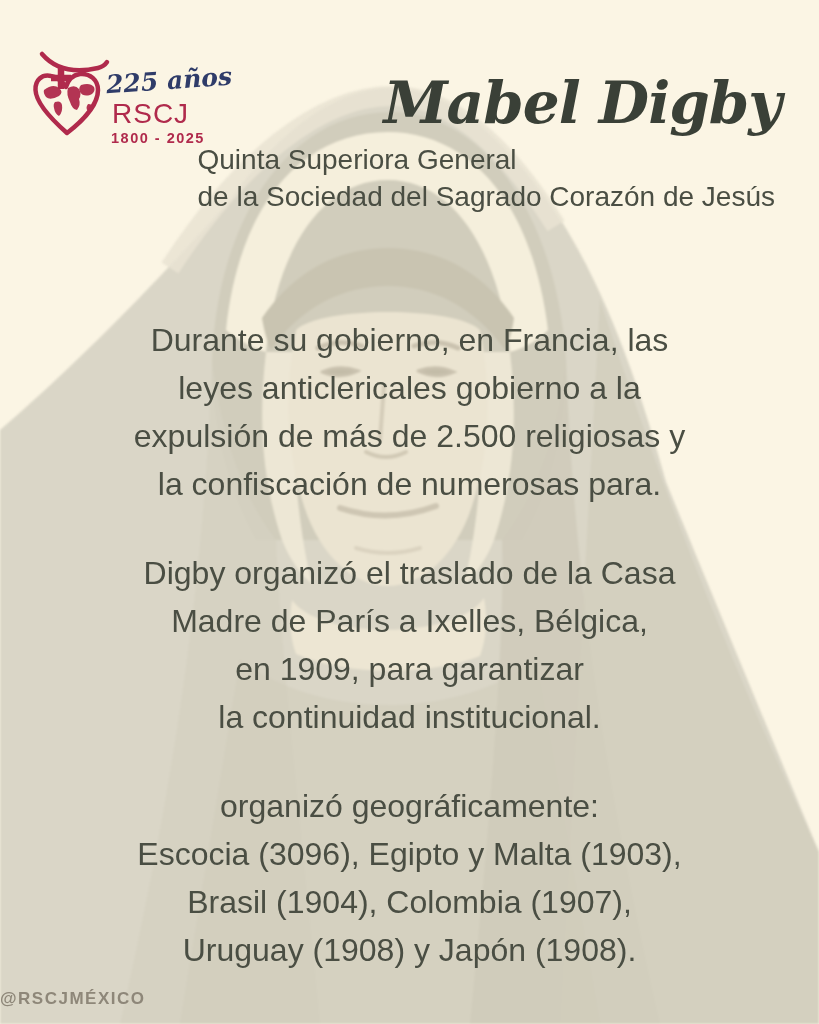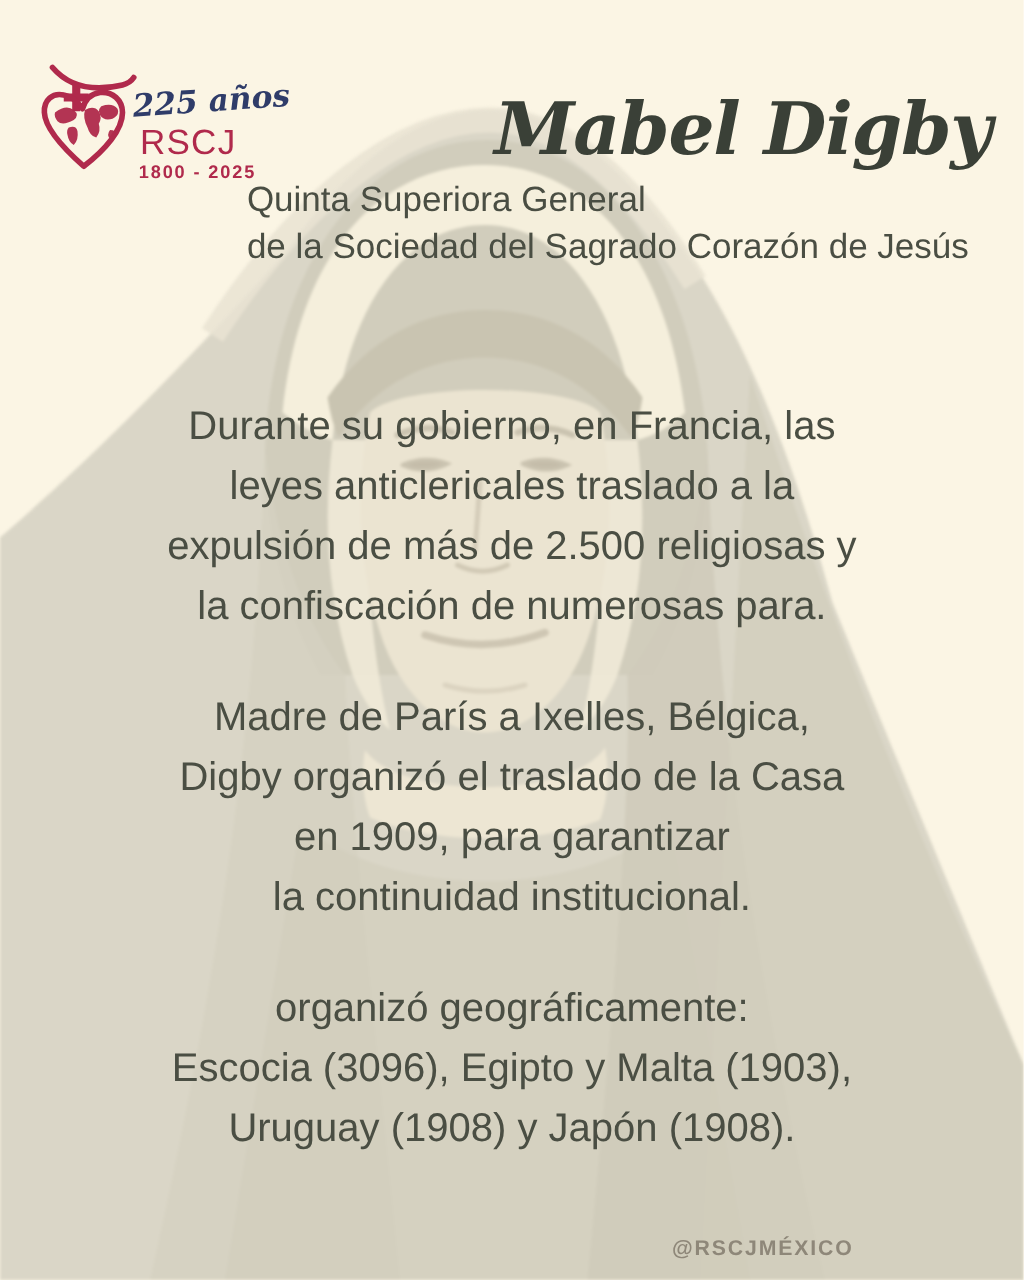--- a/index.html
+++ b/index.html
@@ -25,40 +25,40 @@
     color: var(--brand_crimson, #b02a4c); white-space:nowrap;
   }
   .logo-dates {
     position:absolute; left:83px; top:90px;
     font-weight:700; font-size:14.5px; letter-spacing:1.5px;
     color: var(--brand_crimson, #b02a4c); white-space:nowrap;
   }
 
   
   .title {
-    position:absolute; top:30px; right:26px;
+    position:absolute; top:30px; right:38px;
     font-family:"DejaVu Serif", serif; font-style:italic; font-weight:700;
     font-size:58px; line-height:1.2; letter-spacing:-1px;
     color: var(--title_text, #3a4037); white-space:nowrap;
   }
   .subtitle {
     position:absolute; top:141px; right:44px; text-align:left;
     font-size:28px; line-height:37px; color: var(--body_text, #4a4e43);
   }
 
   
   .body-text {
     position:absolute; top:275px; left:0; width:819px; text-align:center;
     font-size:32px; line-height:48px; color: var(--body_text, #4a4e43);
   }
   .body-text p { margin:0 0 41px 0; }
 
   
   .footer {
-    position:absolute; top:989px; left:0; width:683px; text-align:right;
+    position:absolute; top:989px; left:0; width:683px; text-align:left;
     font-weight:700; font-size:17px; letter-spacing:1.5px;
     color: var(--footer_text, #8e8779);
   }
 </style>
 </head>
 <body>
 
 <div class="canvas">
 
   <svg class="bg-photo" viewBox="0 0 819 1024" preserveAspectRatio="none" aria-hidden="true">
@@ -141,34 +141,35 @@
   <h1 class="title">Mabel Digby</h1>
   <div class="subtitle">
     <div>Quinta Superiora General</div>
     <div>de la Sociedad del Sagrado Corazón de Jesús</div>
   </div>
 
   <main class="body-text">
     <p>
       </p>
       <div>Durante su gobierno, en Francia, las</div>
-      <div>leyes anticlericales traslado a la</div>
+      <div>leyes anticlericales gobierno a la</div>
       <div>expulsión de más de 2.500 religiosas y</div>
       <div>la confiscación de numerosas para.</div>
     <p></p>
     <p>
       </p>
+      <div>Digby organizó el traslado de la Casa</div>
       <div>Madre de París a Ixelles, Bélgica,</div>
-      <div>Digby organizó el traslado de la Casa</div>
       <div>en 1909, para garantizar</div>
       <div>la continuidad institucional.</div>
     <p></p>
     <p>
       </p>
       <div>organizó geográficamente:</div>
       <div>Escocia (3096), Egipto y Malta (1903),</div>
+      <div>Brasil (1904), Colombia (1907),</div>
       <div>Uruguay (1908) y Japón (1908).</div>
     <p></p>
   </main>
 
   <footer class="footer">@RSCJMÉXICO</footer>
 
 </div>
 
 </body></html>

